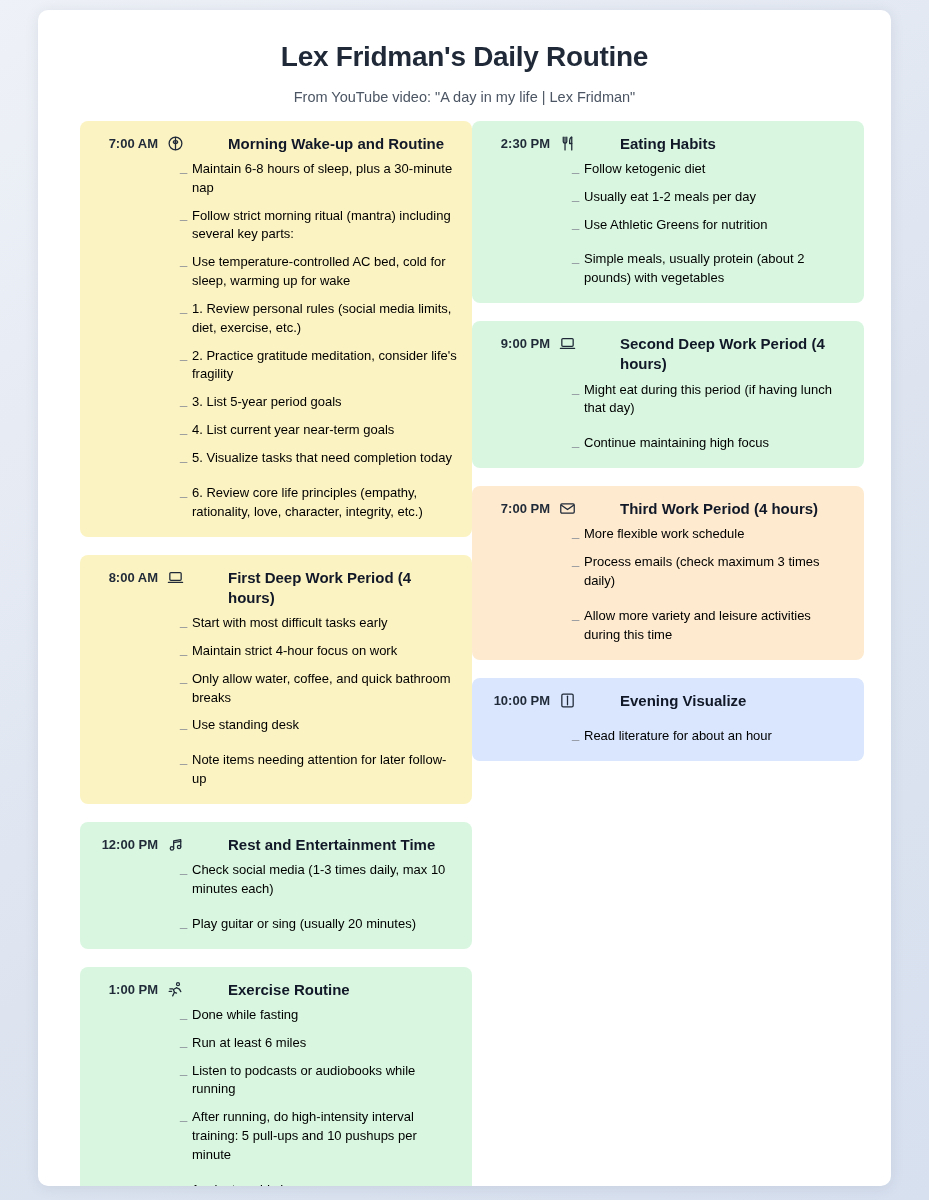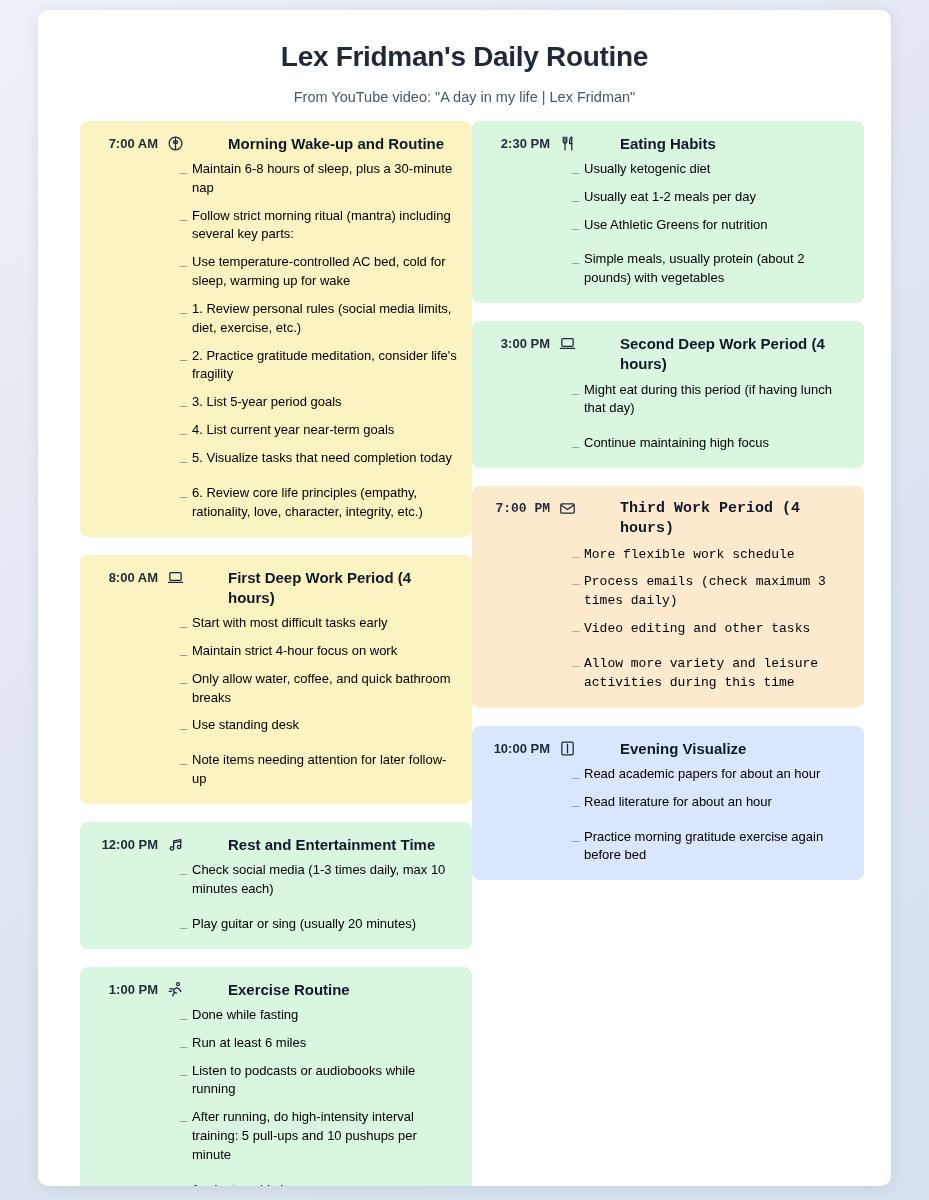--- a/index.html
+++ b/index.html
@@ -56,21 +56,21 @@
   .col { width: 392px; flex: 0 0 392px; }
 
   
   .card {
     border-radius: 8px;
     padding: 13px 14px 14px 14px;
     margin-bottom: 18px;
   }
   .card.morning  { background: #fcf3c2; }
   .card.daytime  { background: #d9f7e0; }
-  .card.evening  { background: #fdeacf; font-family: Liberation Mono, monospace; }
+  .card.evening  { background: #fdeacf; }
   .card.night    { background: #d9e6fd; }
 
   .card-head {
     display: flex;
     align-items: flex-start;
     gap: 8px;
     padding-left: 2px;
   }
   .card-time {
     flex: 0 0 62px;
@@ -235,29 +235,29 @@
                 <svg width="17" height="17" viewBox="0 0 24 24" fill="none" stroke="currentColor" stroke-width="1.8" stroke-linecap="round" stroke-linejoin="round">
                   <path d="M6 3v6a2.5 2.5 0 0 0 5 0V3"></path>
                   <path d="M8.5 3v18"></path>
                   <path d="M17.5 3c-1.6 1-2.5 2.8-2.5 5v4h3"></path>
                   <path d="M18 3v18"></path>
                 </svg>
               </div>
               <div class="card-title">Eating Habits</div>
             </div>
             <ul class="bullets">
-              <li>Usually ketogenic diet</li>
+              <li>Follow ketogenic diet</li>
               <li>Usually eat 1-2 meals per day</li>
               <li>Use Athletic Greens for nutrition</li>
               <li>Simple meals, usually protein (about 2 pounds) with vegetables</li>
             </ul>
           </div>
           <div class="card daytime">
             <div class="card-head">
-              <div class="card-time">3:00 PM</div>
+              <div class="card-time">9:00 PM</div>
               <div class="card-icon">
                 <svg width="17" height="17" viewBox="0 0 24 24" fill="none" stroke="currentColor" stroke-width="1.8" stroke-linecap="round" stroke-linejoin="round">
                   <rect x="4" y="5" width="16" height="11" rx="1.5"></rect>
                   <path d="M2 19h20"></path>
                 </svg>
               </div>
               <div class="card-title">Second Deep Work Period (4 hours)</div>
             </div>
             <ul class="bullets">
               <li>Might eat during this period (if having lunch that day)</li>
@@ -271,39 +271,36 @@
                 <svg width="17" height="17" viewBox="0 0 24 24" fill="none" stroke="currentColor" stroke-width="1.8" stroke-linecap="round" stroke-linejoin="round">
                   <rect x="2.5" y="5.5" width="19" height="13" rx="1.6"></rect>
                   <path d="M3.5 7.5L12 13.5l8.5-6"></path>
                 </svg>
               </div>
               <div class="card-title">Third Work Period (4 hours)</div>
             </div>
             <ul class="bullets">
               <li>More flexible work schedule</li>
               <li>Process emails (check maximum 3 times daily)</li>
-              <li>Video editing and other tasks</li>
               <li>Allow more variety and leisure activities during this time</li>
             </ul>
           </div>
           <div class="card night">
             <div class="card-head">
               <div class="card-time">10:00 PM</div>
               <div class="card-icon">
                 <svg width="17" height="17" viewBox="0 0 24 24" fill="none" stroke="currentColor" stroke-width="1.8" stroke-linecap="round" stroke-linejoin="round">
                   <rect x="4" y="3" width="16" height="18" rx="1.8"></rect>
                   <path d="M12 6v12"></path>
                 </svg>
               </div>
               <div class="card-title">Evening Visualize</div>
             </div>
             <ul class="bullets">
-              <li>Read academic papers for about an hour</li>
               <li>Read literature for about an hour</li>
-              <li>Practice morning gratitude exercise again before bed</li>
             </ul>
           </div>
         </div>
     </div>
 
     <div class="legend-wrap">
       
     </div>
 
   </div>

